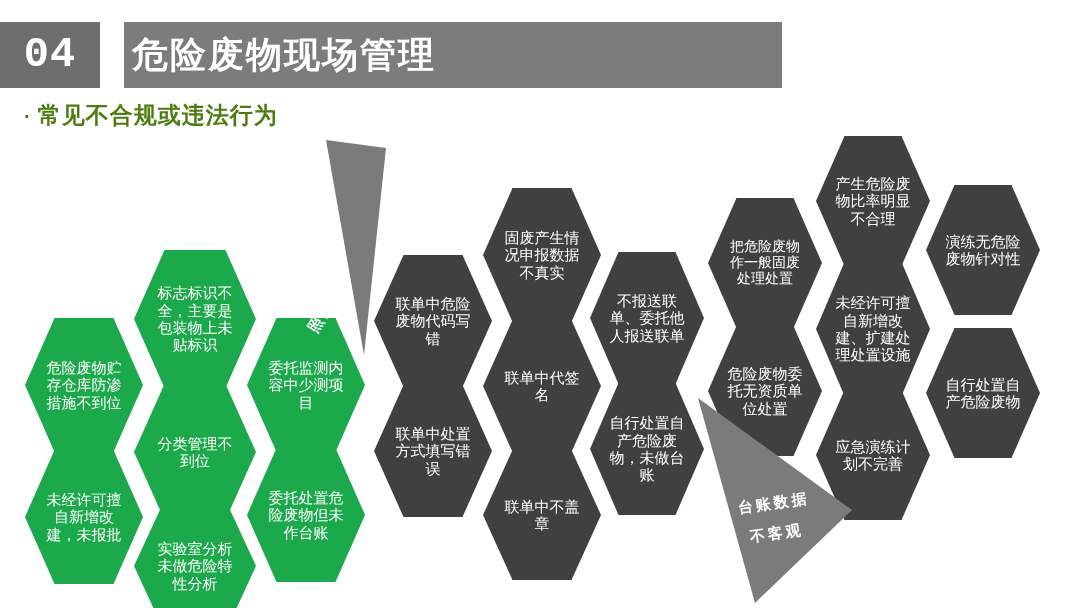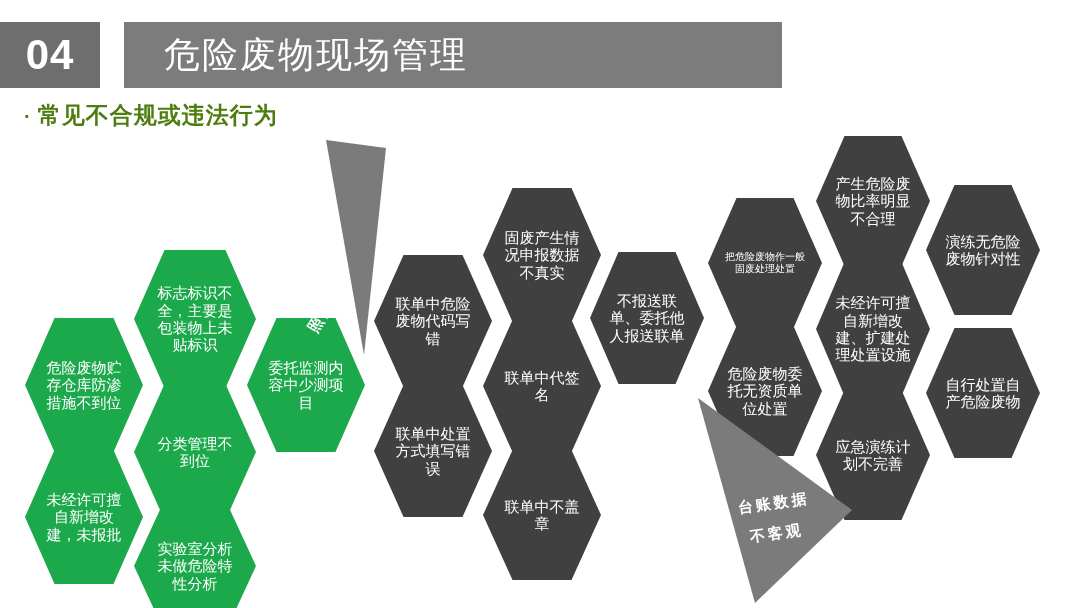--- a/index.html
+++ b/index.html
@@ -14,42 +14,42 @@
     width:1080px; height:608px;
     background:#ffffff;
   }
 
   
   .num-box {
     position:absolute;
     left:0px; top:22px;
     width:100px; height:66px;
     background:#6e6e6e;
-    display:flex; align-items:center; justify-content:center;
+    display:flex; align-items:center; justify-content:center;font-family:Liberation Mono, monospace;
   }
   .num-box span {
     color:#ffffff;
     font-size:42px;
     font-weight:bold;
     letter-spacing:1px;
     line-height:1;
   }
   .title-bar {
     position:absolute;
     left:124px; top:22px;
     width:658px; height:66px;
     background:#7c7c7c;
     display:flex; align-items:center;
   }
   .title-bar span {
     color:#ffffff;
     font-size:36px;
-    font-weight:normal;
+    font-weight:bold;
     letter-spacing:2px;
-    margin-left:40px;
+    margin-left:8px;
     line-height:1;
   }
 
   .subtitle {
     position:absolute;
     left:24px; top:100px;
     font-size:23px;
     font-weight:bold;
     color:#4d7c0f;
     letter-spacing:1px;
@@ -130,20 +130,23 @@
     </div>
 
     <div class="hex green" style="left:25px; top:450px; width:118px; height:134px; font-size:15px;">
       <span class="lbl">未经许可擅自新增改建，未报批</span>
     </div>
 
     <div class="hex green" style="left:134px; top:500px; width:122px; height:132px; font-size:15px;">
       <span class="lbl">实验室分析未做危险特性分析</span>
     </div>
 
+    <div class="hex green" style="left:247px; top:448px; width:118px; height:134px; font-size:15px;">
+      <span class="lbl">委托处置危险废物但未作台账</span>
+    </div>
 
     <div class="hex blue" style="left:374px; top:255px; width:118px; height:132px; font-size:15px;">
       <span class="lbl">联单中危险废物代码写错</span>
     </div>
 
     <div class="hex blue" style="left:483px; top:188px; width:118px; height:134px; font-size:15px;">
       <span class="lbl">固废产生情况申报数据不真实</span>
     </div>
 
     <div class="hex blue" style="left:590px; top:252px; width:114px; height:132px; font-size:15px;">
@@ -151,30 +154,33 @@
     </div>
 
     <div class="hex blue" style="left:483px; top:320px; width:118px; height:132px; font-size:15px;">
       <span class="lbl">联单中代签名</span>
     </div>
 
     <div class="hex blue" style="left:374px; top:385px; width:118px; height:132px; font-size:15px;">
       <span class="lbl">联单中处置方式填写错误</span>
     </div>
 
+    <div class="hex blue" style="left:590px; top:383px; width:114px; height:132px; font-size:15px;">
+      <span class="lbl">自行处置自产危险废物，未做台账</span>
+    </div>
 
     <div class="hex blue" style="left:483px; top:450px; width:118px; height:130px; font-size:15px;">
       <span class="lbl">联单中不盖章</span>
     </div>
 
     <div class="hex red" style="left:816px; top:136px; width:114px; height:130px; font-size:15px;">
       <span class="lbl">产生危险废物比率明显不合理</span>
     </div>
 
-    <div class="hex red" style="left:708px; top:198px; width:114px; height:130px; font-size:10px;">
+    <div class="hex red" style="left:708px; top:198px; width:114px; height:130px; font-size:14px;font-family:Liberation Serif, serif;">
       <span class="lbl">把危险废物作一般固废处理处置</span>
     </div>
 
     <div class="hex red" style="left:926px; top:185px; width:114px; height:130px; font-size:15px;">
       <span class="lbl">演练无危险废物针对性</span>
     </div>
 
     <div class="hex red" style="left:816px; top:262px; width:114px; height:134px; font-size:15px;">
       <span class="lbl">未经许可擅自新增改建、扩建处理处置设施</span>
     </div>

